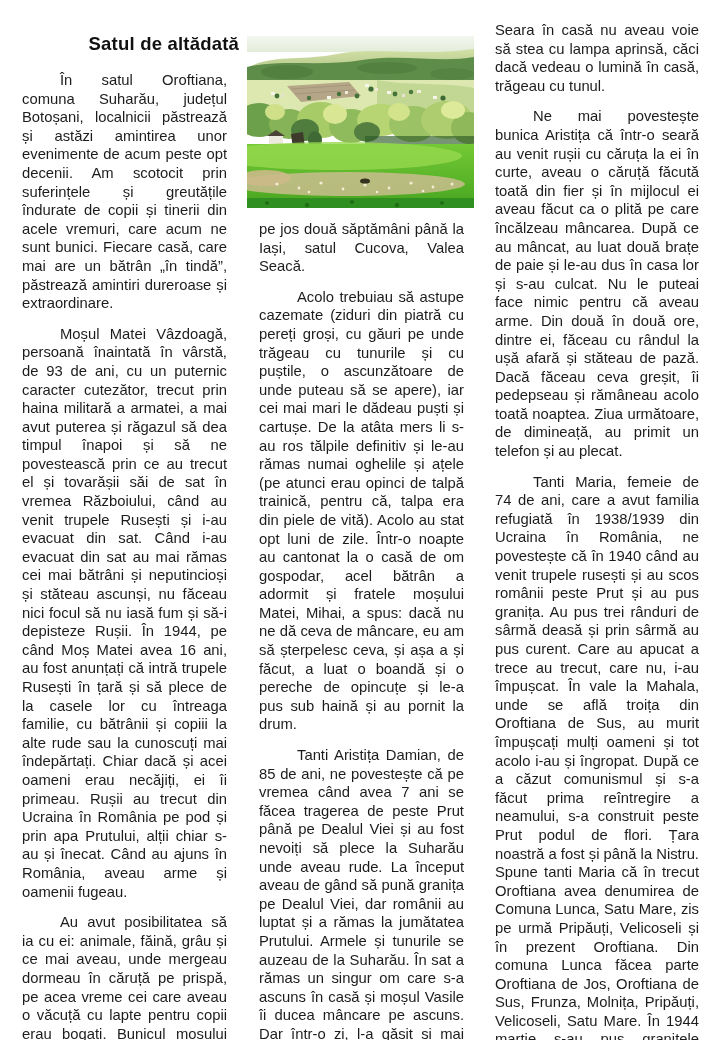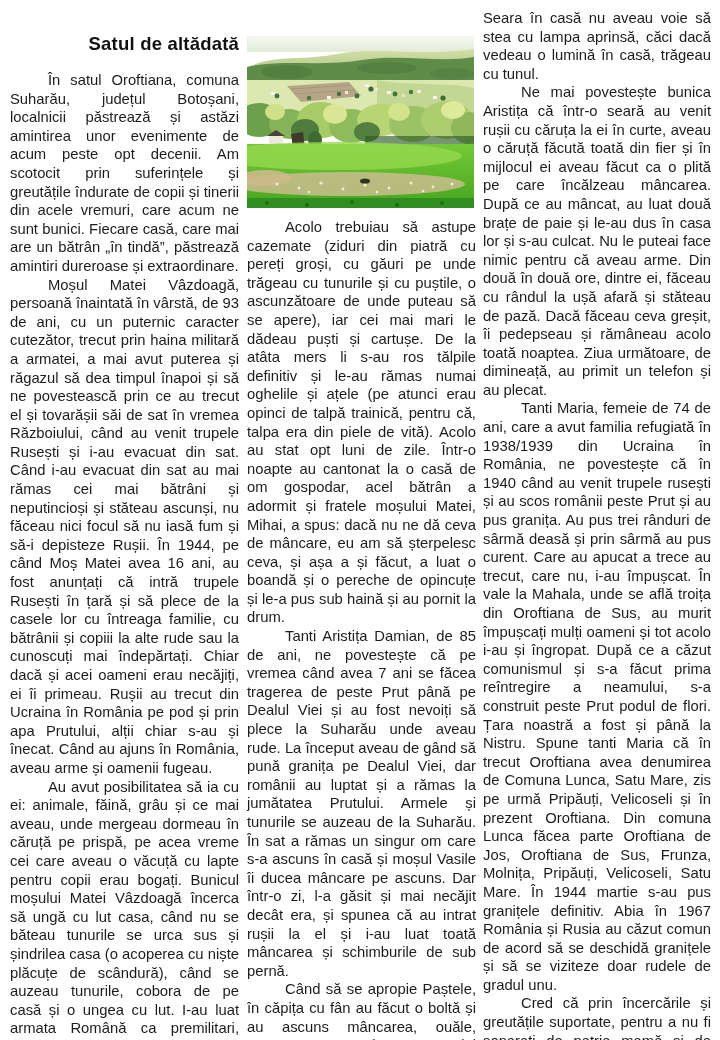--- a/index.html
+++ b/index.html
@@ -24,21 +24,21 @@
 
   .article-title {
     margin: 33px 0 16px 0;
     font-size: 18.5px;
     font-weight: bold;
     text-align: right;
     letter-spacing: 0.2px;
     color: #111111;
   }
   .col p {
-    margin: 0;
+    margin: 12px;
     font-size: 14.8px;
     line-height: 18.6px;
     text-align: justify;
     color: #1c1c1c;
   }
   p.indent { text-indent: 38px; }
   p.noindent { text-indent: 0; }
 
   .photo {
     width: 227px;
@@ -167,20 +167,21 @@
         <g fill="#1f6f14">
           <circle cx="20" cy="167" r="2"></circle>
             <circle cx="60" cy="169" r="2.2"></circle>
           <circle cx="105" cy="166" r="2"></circle>
             <circle cx="150" cy="169" r="2.2"></circle>
           <circle cx="195" cy="167" r="2"></circle>
         </g>
       </svg>
     </div>
 
+    <p class="noindent">pe jos două săptămâni până la Iași, satul Cucova, Valea Seacă.</p>
     <p class="indent">Acolo trebuiau să astupe cazemate (ziduri din piatră cu pereți groși, cu găuri pe unde trăgeau cu tunurile și cu puștile, o ascunzătoare de unde puteau să se apere), iar cei mai mari le dădeau puști și cartușe. De la atâta mers li s-au ros tălpile definitiv și le-au rămas numai oghelile și ațele (pe atunci erau opinci de talpă trainică, pentru că, talpa era din piele de vită). Acolo au stat opt luni de zile. Într-o noapte au cantonat la o casă de om gospodar, acel bătrân a adormit și fratele moșului Matei, Mihai, a spus: dacă nu ne dă ceva de mâncare, eu am să șterpelesc ceva, și așa a și făcut, a luat o boandă și o pereche de opincuțe și le-a pus sub haină și au pornit la drum.</p>
     <p class="indent">Tanti Aristița Damian, de 85 de ani, ne povestește că pe vremea când avea 7 ani se făcea tragerea de peste Prut până pe Dealul Viei și au fost nevoiți să plece la Suharău unde aveau rude. La început aveau de gând să pună granița pe Dealul Viei, dar românii au luptat și a rămas la jumătatea Prutului. Armele și tunurile se auzeau de la Suharău. În sat a rămas un singur om care s-a ascuns în casă și moșul Vasile îi ducea mâncare pe ascuns. Dar într-o zi, l-a găsit și mai necăjit decât era, și spunea că au intrat rușii la el și i-au luat toată mâncarea și schimburile de sub pernă.</p>
     <p class="indent">Când să se apropie Paștele, în căpița cu fân au făcut o boltă și au ascuns mâncarea, ouăle, pasca, cozonacul. Pe Dealul Doamnei până la vale erau căruțe după căruțe cu ruși. La un timp, o căruță s-a stricat, și s-au oprit și celelalte și ruși s-au împrăștiat prin sat după mâncare pentru ei și pentru cai. Când a venit la moșul Gheorghe să dea din căpița cu fân, a încercat să dea mai de sus, să nu ajungă cumva la mâncarea pe care a ascuns-o.</p>
   </div>
 
   <div class="col col-3">
     <p class="noindent">Seara în casă nu aveau voie să stea cu lampa aprinsă, căci dacă vedeau o lumină în casă, trăgeau cu tunul.</p>
     <p class="indent">Ne mai povestește bunica Aristița că într-o seară au venit rușii cu căruța la ei în curte, aveau o căruță făcută toată din fier și în mijlocul ei aveau făcut ca o plită pe care încălzeau mâncarea. După ce au mâncat, au luat două brațe de paie și le-au dus în casa lor și s-au culcat. Nu le puteai face nimic pentru că aveau arme. Din două în două ore, dintre ei, făceau cu rândul la ușă afară și stăteau de pază. Dacă făceau ceva greșit, îi pedepseau și rămâneau acolo toată noaptea. Ziua următoare, de dimineață, au primit un telefon și au plecat.</p>
     <p class="indent">Tanti Maria, femeie de 74 de ani, care a avut familia refugiată în 1938/1939 din Ucraina în România, ne povestește că în 1940 când au venit trupele rusești și au scos românii peste Prut și au pus granița. Au pus trei rânduri de sârmă deasă și prin sârmă au pus curent. Care au apucat a trece au trecut, care nu, i-au împușcat. În vale la Mahala, unde se află troița din Oroftiana de Sus, au murit împușcați mulți oameni și tot acolo i-au și îngropat. După ce a căzut comunismul și s-a făcut prima reîntregire a neamului, s-a construit peste Prut podul de flori. Țara noastră a fost și până la Nistru. Spune tanti Maria că în trecut Oroftiana avea denumirea de Comuna Lunca, Satu Mare, zis pe urmă Pripăuți, Velicoseli și în prezent Oroftiana. Din comuna Lunca făcea parte Oroftiana de Jos, Oroftiana de Sus, Frunza, Molnița, Pripăuți, Velicoseli, Satu Mare. În 1944 martie s-au pus granițele definitiv. Abia în 1967 România și Rusia au căzut comun de acord să se deschidă granițele și să se viziteze doar rudele de gradul unu.</p>
     <p class="indent">Cred că prin încercările și greutățile suportate, pentru a nu fi separați de patria mamă și de Biserică, oroftienii au rămas cât mai aproape de glia strămoșească și de frații lor, dar nu în Ucraina, ci în România. Unirea și frăția sunt voința lui Dumnezeu, piatra temeliei Bisericii lui Hristos; prin această sfântă legătură, omenirea sporește în tărie, credință, iubire și nădejde.</p>

